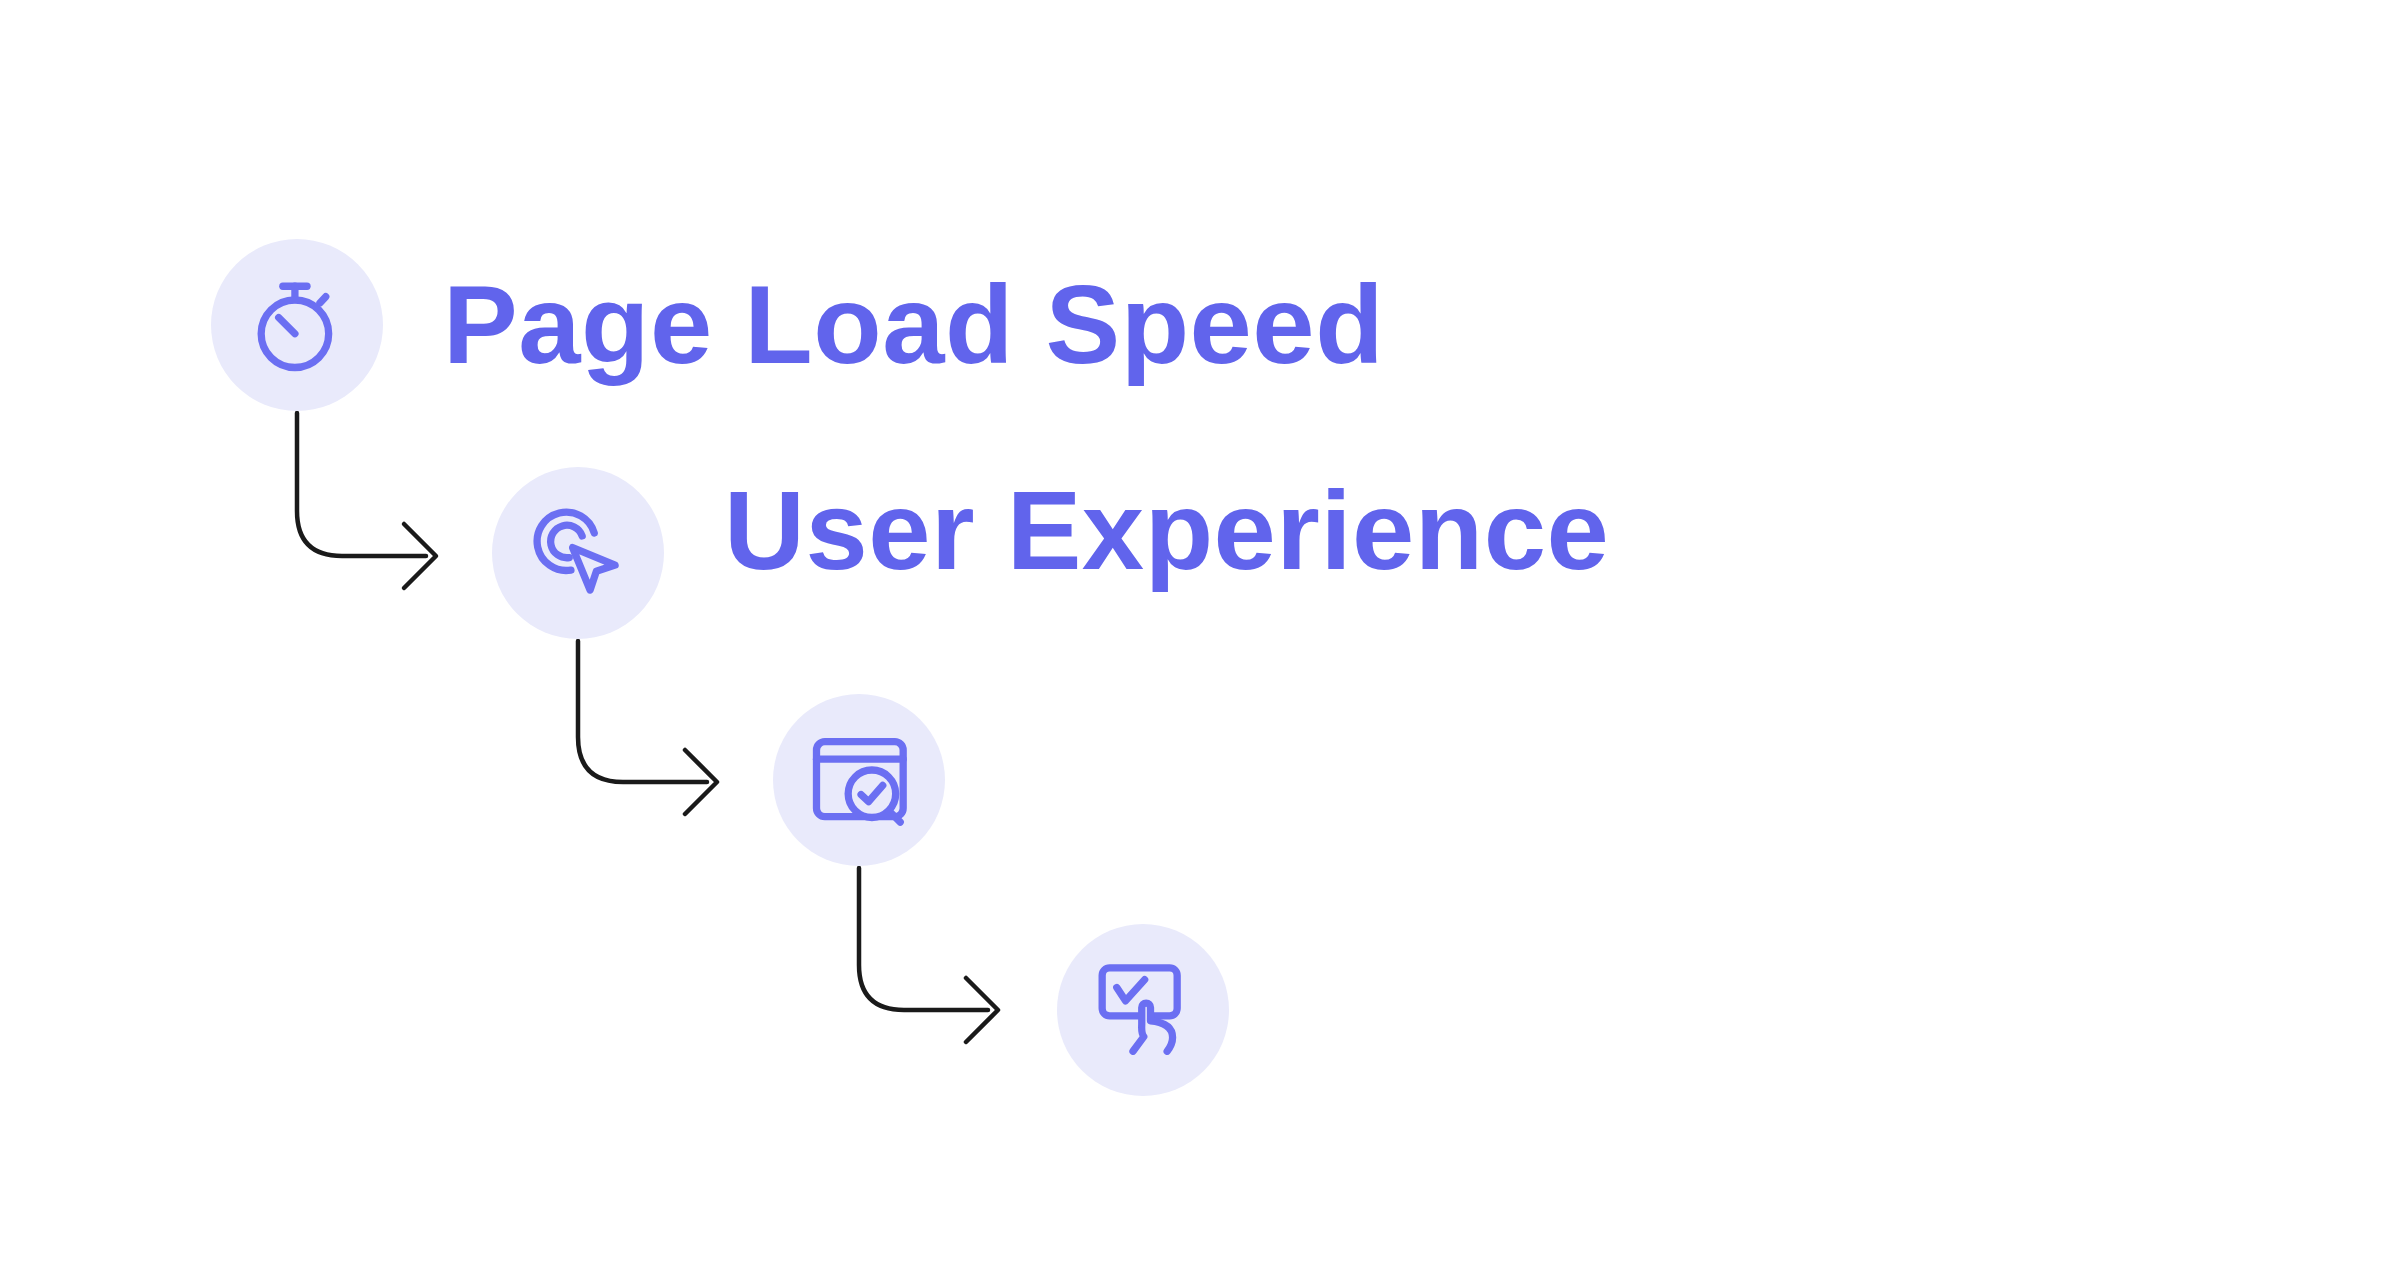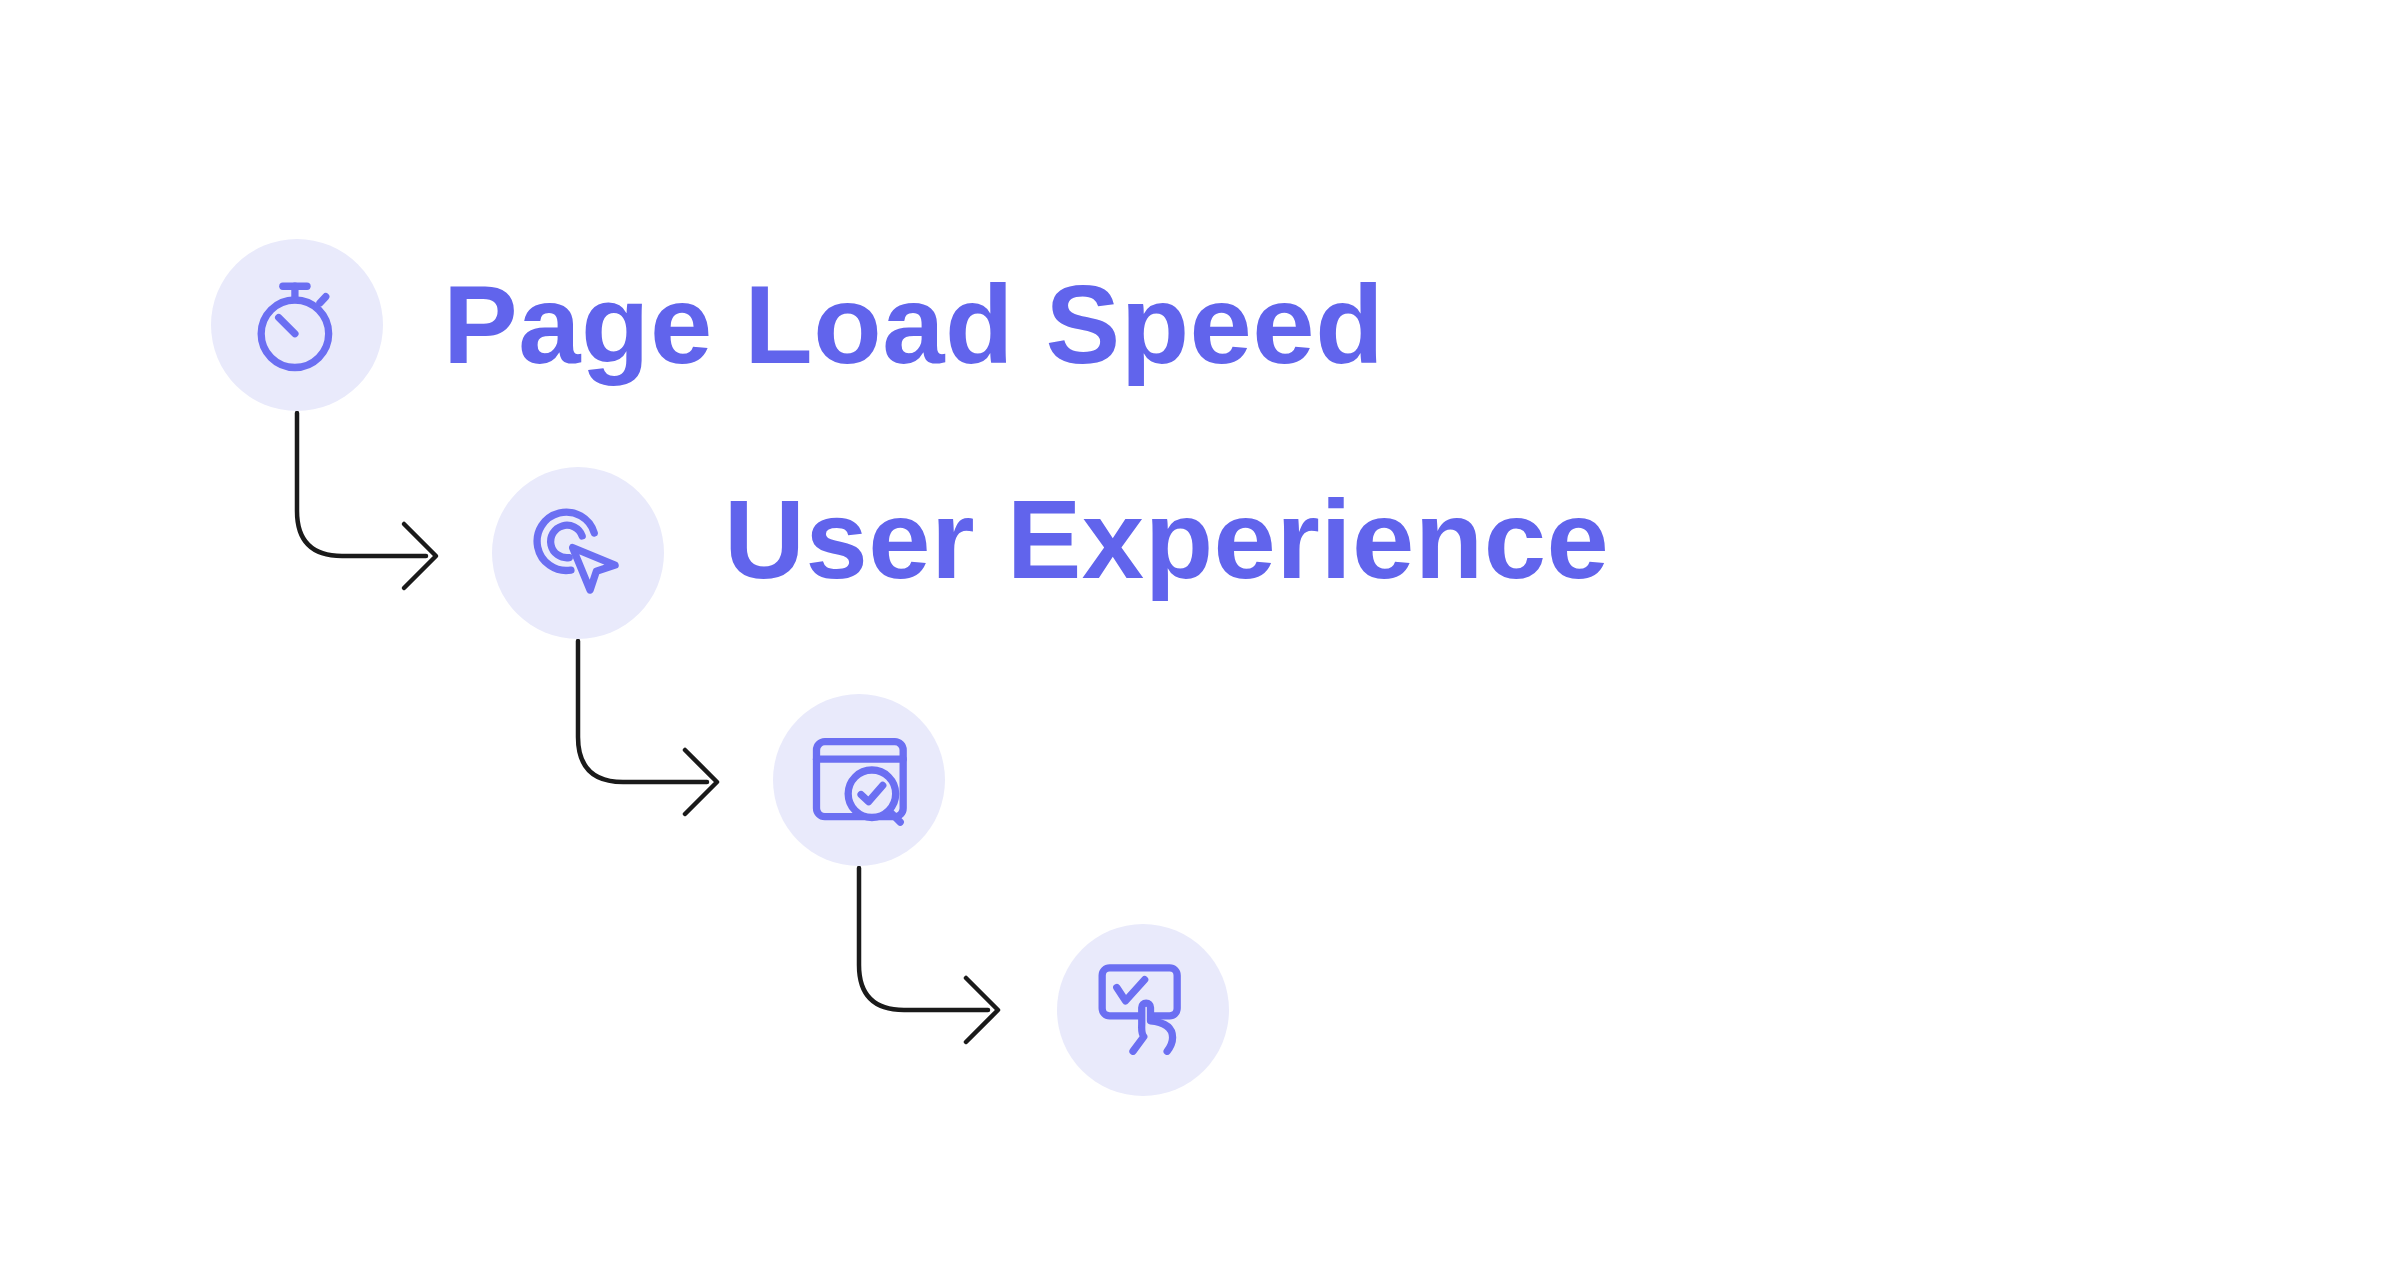--- a/index.html
+++ b/index.html
@@ -36,21 +36,21 @@
     letter-spacing: 0.5px;
     color: #6164ec;
     white-space: nowrap;
   }
   
   .b1 { left: 211px; top: 205px; }
   .b2 { left: 492px; top: 433px; }
   .b3 { left: 773px; top: 660px; }
   .b4 { left: 1057px; top: 890px; }
   .l1 { left: 443px;  top: 221px; }
-  .l2 { left: 724px;  top: 436px; }
+  .l2 { left: 724px;  top: 427px; }
   .l3 { left: 1005px; top: 676px; }
   .l4 { left: 1289px; top: 906px; }
   .icon-stroke {
     fill: none;
     stroke: #6b6ff2;
     stroke-width: 1.75;
     stroke-linecap: round;
     stroke-linejoin: round;
   }
   .icon-masked {

